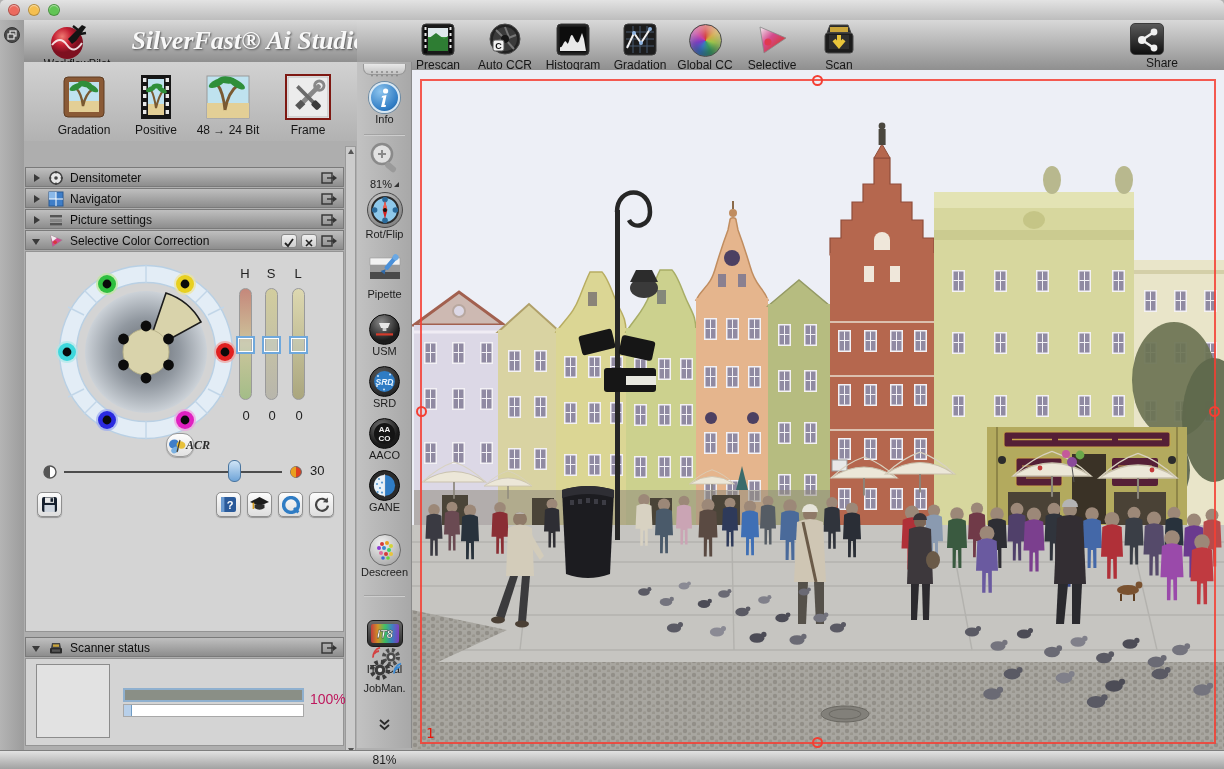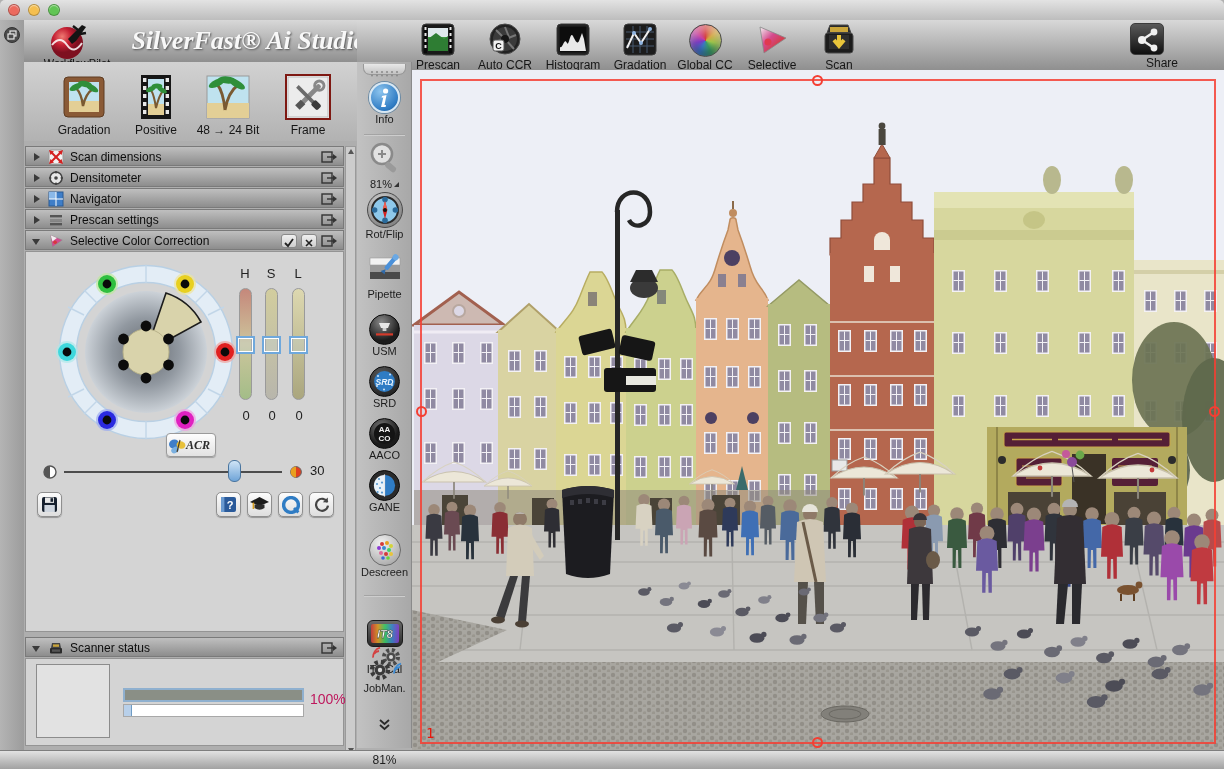--- a/index.html
+++ b/index.html
@@ -39,21 +39,21 @@
   .tri-r{position:absolute;left:8px;top:6px;width:0;height:0;border-top:4px solid transparent;border-bottom:4px solid transparent;border-left:6px solid #3a3a3a;}
   .tri-d{position:absolute;left:6px;top:8px;width:0;height:0;border-left:4px solid transparent;border-right:4px solid transparent;border-top:6px solid #3a3a3a;}
   .accico{position:absolute;left:22px;top:2px;width:16px;height:16px;}
   .popout{position:absolute;right:6px;top:4px;width:16px;height:12px;}
   .minibtn{position:absolute;top:3px;width:16px;height:14px;border-radius:3px;background:linear-gradient(#efefef,#cfcfcf);border:1px solid #8a8a8a;box-sizing:border-box;}
   .sccbody{left:1px;top:110px;width:319px;height:381px;background:#d4d4d4;border:1px solid #949494;box-sizing:border-box;}
   .hsl-lab{font-size:13px;color:#222;width:20px;text-align:center;}
   .hsl-track{width:13px;height:112px;border-radius:7px;border:1px solid #9a9a9a;box-sizing:border-box;}
   .hsl-handle{position:absolute;left:-4px;top:47px;width:19px;height:18px;border:2px solid #6fa8dc;background:rgba(200,224,245,.25);box-shadow:inset 0 0 0 1px #fff;box-sizing:border-box;}
   .hsl-val{font-size:13px;color:#222;width:20px;text-align:center;}
-  .acrbtn{width:50px;height:24px;border-radius:4px;background:linear-gradient(#fdfdfd,#e2e2e2);border:1px solid #9a9a9a;box-shadow:0 1px 1px rgba(0,0,0,.25);box-sizing:border-box;}
+  .acrbtn{width:28px;height:24px;border-radius:11px;background:linear-gradient(#fdfdfd,#e2e2e2);border:1px solid #9a9a9a;box-shadow:0 1px 1px rgba(0,0,0,.25);box-sizing:border-box;}
   .sqbtn{width:25px;height:25px;border-radius:5px;background:linear-gradient(#fcfcfc,#dedede);border:1px solid #8f8f8f;box-shadow:0 1px 1px rgba(0,0,0,.3);box-sizing:border-box;}
   .scrollbar{left:321px;top:5px;width:11px;height:610px;background:#cccccc;border:1px solid #9a9a9a;box-sizing:border-box;}
   .statbody{left:1px;top:517px;width:319px;height:88px;background:#d4d4d4;border:1px solid #949494;box-sizing:border-box;}
   
   .toolscol{left:357px;top:62px;width:55px;height:686px;background:linear-gradient(to right,#c2c2c2,#a8a8a8);
             border-right:1px solid #8a8a8a;box-sizing:border-box;}
   .tool{left:0;width:55px;text-align:center;}
   .tool .tx{font-size:11px;color:#1d1d1d;position:relative;}
   .tsep{left:7px;width:41px;height:2px;background:linear-gradient(#8f8f8f,#e2e2e2);}
   .circ{border-radius:50%;box-sizing:border-box;margin:0 auto;position:relative;}
@@ -294,42 +294,20 @@
               <rect x="19.2" y="6" width="3.6" height="24" fill="#6a6a6a"></rect>
               <rect x="17.6" y="28" width="6.8" height="9" rx="2" fill="#3c3c3c"></rect>
             </g>
       </svg></div>
       <div class="tx">Frame</div>
     </div>
   </div>
 
   <div class="a panelarea">
 
-    <div class="a acc" style="top:5px;">
-      <span class="tri-r"></span>
-      <svg class="accico" viewBox="0 0 16 16">
-          <rect x="1" y="1" width="14" height="14" rx="2" fill="#f2f2f2" stroke="#999"></rect>
-          <g stroke="#d42020" stroke-width="2">
-            <line x1="3" y1="3" x2="13" y2="13"></line>
-            <line x1="13" y1="3" x2="3" y2="13"></line>
-          </g>
-          <g fill="#d42020">
-            <path d="M1,1 L6,2.5 L2.5,6 Z"></path>
-            <path d="M15,1 L13.5,6 L10,2.5 Z"></path>
-            <path d="M1,15 L2.5,10 L6,13.5 Z"></path>
-            <path d="M15,15 L10,13.5 L13.5,10 Z"></path>
-          </g>
-        </svg>
-      <span class="cap">Scan dimensions</span>
-      <svg class="popout" viewBox="0 0 16 12">
-          <rect x="1" y="1" width="10" height="10" fill="none" stroke="#333" stroke-width="1.4"></rect>
-          <line x1="6" y1="6" x2="13" y2="6" stroke="#333" stroke-width="1.4"></line>
-          <path d="M12,3 L16,6 L12,9 Z" fill="#333"></path>
-        </svg>
-    </div>
 
     <div class="a acc" style="top:26px;">
       <span class="tri-r"></span>
       <svg class="accico" viewBox="0 0 16 16">
           <circle cx="8" cy="8" r="6" fill="#e8e8e8" stroke="#444" stroke-width="1.6"></circle>
           <circle cx="8" cy="8" r="1.8" fill="#444"></circle>
           <g fill="#444">
             <circle cx="8" cy="2.2" r="1.2"></circle>
             <circle cx="8" cy="13.8" r="1.2"></circle>
             <circle cx="2.2" cy="8" r="1.2"></circle>
@@ -365,21 +343,21 @@
     <div class="a acc" style="top:68px;">
       <span class="tri-r"></span>
       <svg class="accico" viewBox="0 0 16 16">
           <g fill="#555">
             <rect x="2" y="3" width="12" height="2.4"></rect>
             <rect x="2" y="7" width="12" height="2.4"></rect>
             <rect x="2" y="11" width="12" height="2.4"></rect>
           </g>
           <rect x="2" y="7" width="12" height="2.4" fill="#888"></rect>
         </svg>
-      <span class="cap">Prescan settings</span>
+      <span class="cap">Picture settings</span>
       <svg class="popout" viewBox="0 0 16 12">
           <rect x="1" y="1" width="10" height="10" fill="none" stroke="#333" stroke-width="1.4"></rect>
           <line x1="6" y1="6" x2="13" y2="6" stroke="#333" stroke-width="1.4"></line>
           <path d="M12,3 L16,6 L12,9 Z" fill="#333"></path>
         </svg>
     </div>
 
     <div class="a acc" style="top:89px;">
       <span class="tri-d"></span>
       <svg class="accico" viewBox="0 0 36 34">

